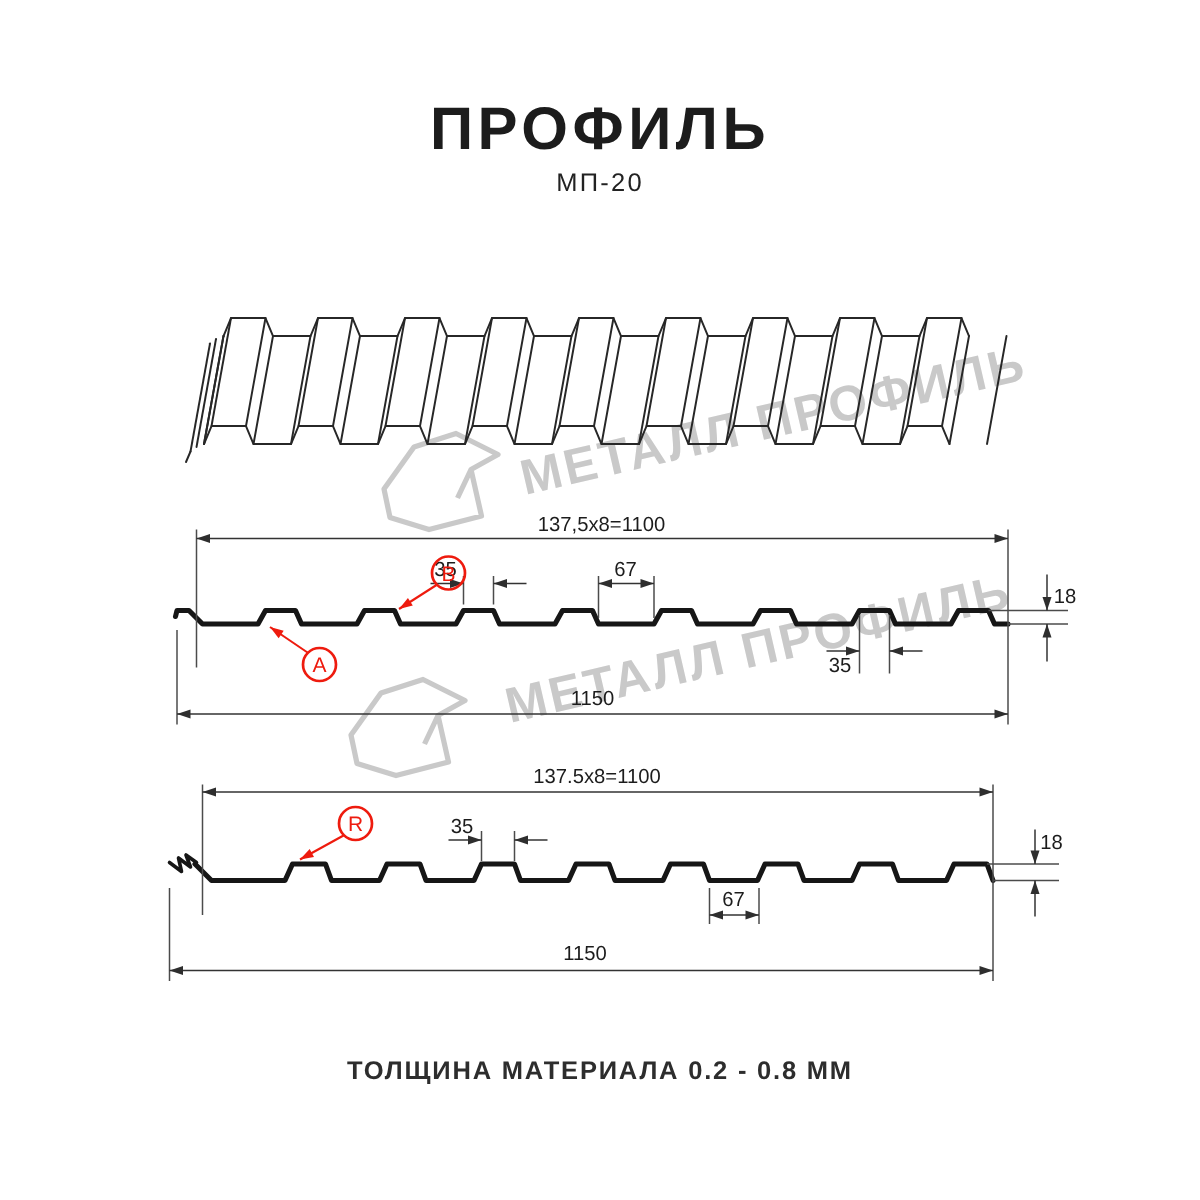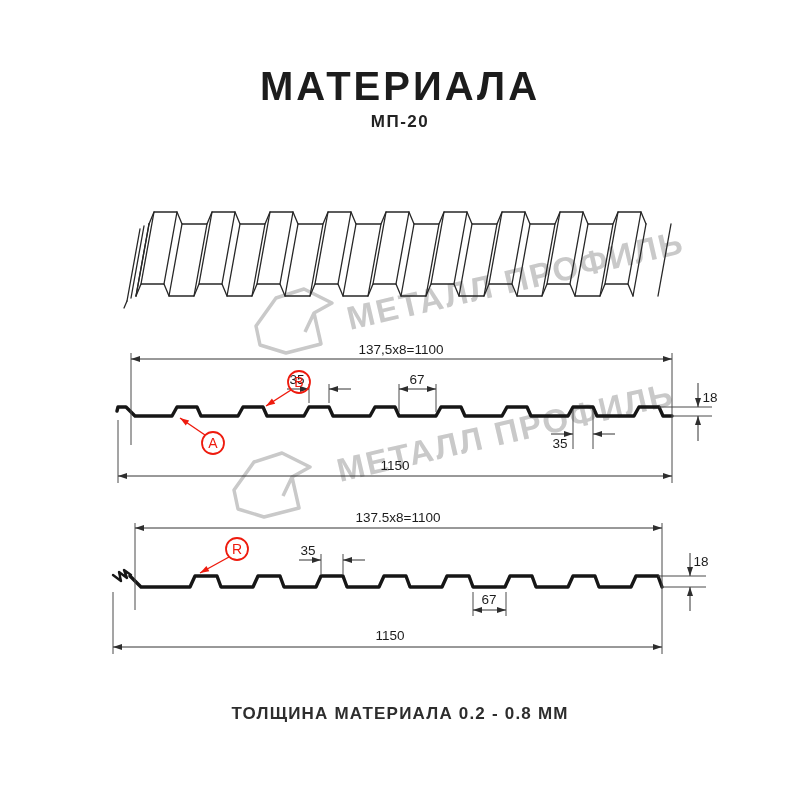--- a/index.html
+++ b/index.html
@@ -13,21 +13,21 @@
   .page{
     position:relative;width:800px;height:800px;background:#fff;overflow:hidden;
     font-family:"Liberation Sans", sans-serif;
   }
   .title{
     position:absolute;top:64px;left:0;width:800px;text-align:center;
     font-size:40px;font-weight:bold;letter-spacing:3px;color:var(--text);
   }
   .subtitle{
     position:absolute;top:112px;left:0;width:800px;text-align:center;
-    font-size:17px;font-weight:bold;letter-spacing:1.5px;color:#222;
+    font-size:17px;font-weight:normal;letter-spacing:1.5px;color:#222;
   }
   .footer-note{
     position:absolute;top:704px;left:0;width:800px;text-align:center;
     font-size:17px;font-weight:bold;letter-spacing:1.2px;color:#2d2d2d;
   }
   svg{position:absolute;top:0;left:0;}
   .dim-text{font-size:13.5px;fill:var(--text);}
   .wm-text{font-size:33px;font-weight:bold;letter-spacing:2px;fill:var(--wm);}
   .red-label{font-size:14px;fill:var(--red);font-weight:normal;}
   .thick{stroke:var(--line);stroke-width:3.4;fill:none;stroke-linejoin:round;stroke-linecap:round;}
@@ -37,21 +37,21 @@
   .ah{fill:#2e2e2e;stroke:none;}
   .redl{stroke:var(--red);stroke-width:1.4;fill:none;}
   .redah{fill:var(--red);stroke:none;}
   .redcirc{stroke:var(--red);stroke-width:1.8;fill:none;}
   .logo{stroke:var(--wm);stroke-width:3.5;fill:none;stroke-linejoin:round;}
 </style>
 </head>
 <body>
 
 <div class="page">
-  <div class="title">МАТЕРИАЛА</div>
+  <div class="title">ПРОФИЛЬ</div>
   <div class="subtitle">МП-20</div>
 
   <svg id="drawing" width="800" height="800" viewBox="0 0 800 800">
 
     <g>
       <path class="logo" d="M 256,326 L 276,298 L 304,289 L 332,303 L 314,313 L 321,344 L 286,353 L 260,345 Z M 314,313 L 305,332"></path>
       <text class="wm-text" transform="translate(350,330) rotate(-13)">МЕТАЛЛ ПРОФИЛЬ</text>
     </g>
 
     <g id="sheet3d">

